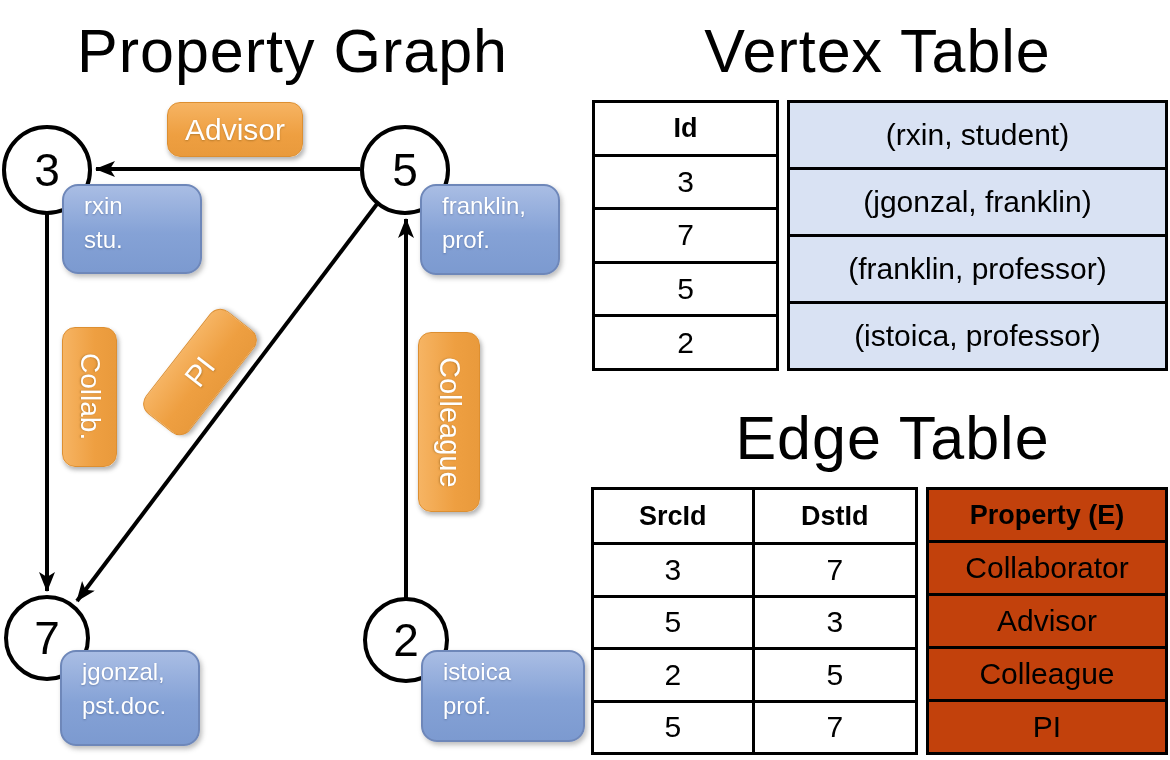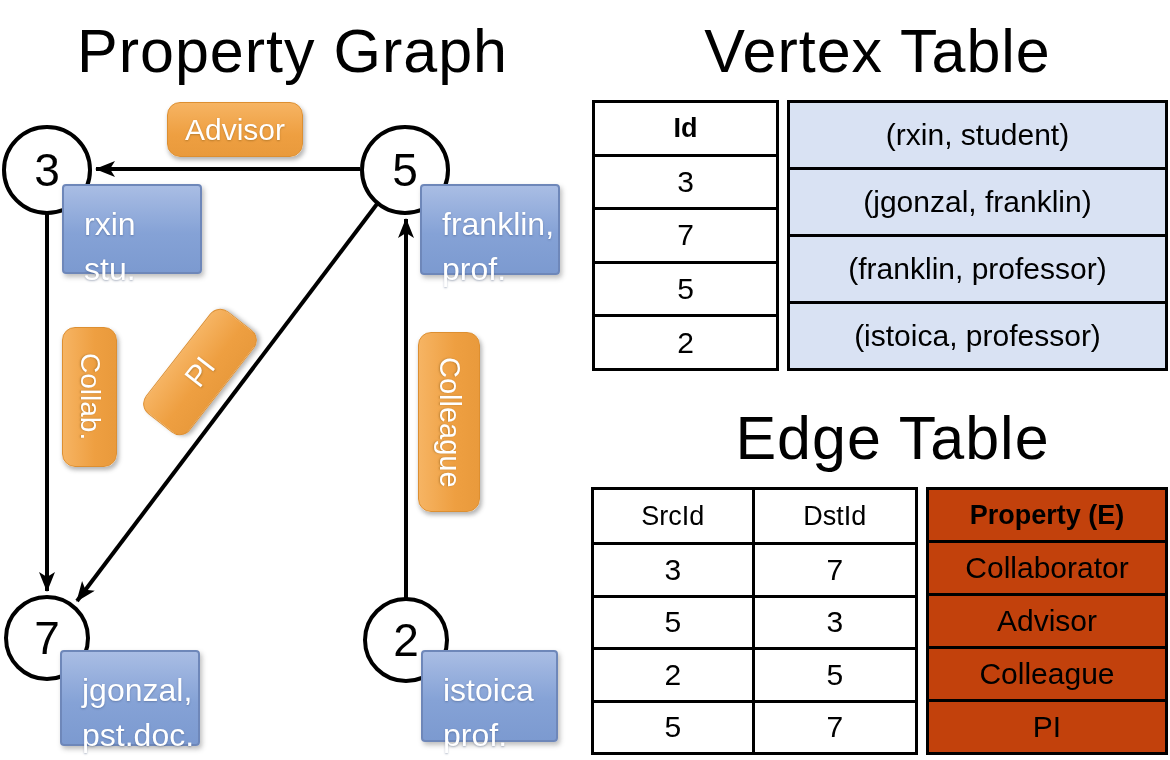--- a/index.html
+++ b/index.html
@@ -28,23 +28,23 @@
     font-size:30px; text-shadow:0 1px 2px rgba(90,60,10,.35);
   }
   .pill.vert {
     writing-mode:vertical-rl; font-size:28px;
     background:linear-gradient(to right,#f6b463 0%,#ee9f41 60%,#e99a3c 100%);
   }
   .pill.tilt { transform:rotate(-52deg); transform-origin:center; }
   .vprop-box {
     position:absolute; z-index:4; color:#fff; box-sizing:border-box;
     background:linear-gradient(to bottom,#a9bde4 0%,#85a2d6 55%,#7c9ad0 100%);
-    border:2px solid #6e87b9; border-radius:4px;
+    border:2px solid #6e87b9; border-radius:16px;
     box-shadow:2px 3px 5px rgba(90,90,90,.4);
-    padding:16px 8px 0 20px; font-size:32px; line-height:1.42;
+    padding:3px 8px 0 20px; font-size:24px; line-height:1.42;
     text-shadow:0 1px 2px rgba(40,60,100,.35);
   }
   .vprop-box span { display:block; }
   
   .col-table {
     position:absolute; display:flex; flex-direction:column;
     border:3px solid #000; box-sizing:border-box; background:#fff;
   }
   .col-table .cell {
     flex:1; display:flex; align-items:center; justify-content:center;
@@ -58,21 +58,21 @@
     position:absolute; display:grid; box-sizing:border-box; background:#fff;
     grid-template-columns:1fr 1fr; grid-template-rows:repeat(5,1fr);
     border:3px solid #000;
   }
   .grid-table .cell {
     display:flex; align-items:center; justify-content:center;
     border-top:3px solid #000; font-size:30px; color:#000;
   }
   .grid-table .cell:nth-child(-n+2) { border-top:none; }
   .grid-table .cell:nth-child(odd)  { border-right:3px solid #000; }
-  .grid-table .cell.hdr { font-weight:normal; font-size:27px; }
+  .grid-table .cell.hdr { font-weight:bold; font-size:27px; }
 </style>
 </head>
 <body>
 
 <div id="canvas">
 
   <div class="section-title" style="left:0;   top:16; top:16px; width:585px;">Property Graph</div>
   <div class="section-title" style="left:585px; top:16px; width:585px;">Vertex Table</div>
   <div class="section-title" style="left:600px; top:403px; width:585px;">Edge Table</div>
 
@@ -103,21 +103,21 @@
     <span>stu.</span>
   </div>
   <div class="vprop-box" style="left:420px; top:184px; width:140px; height:91px;">
     <span>franklin,</span>
     <span>prof.</span>
   </div>
   <div class="vprop-box" style="left:60px; top:650px; width:140px; height:96px;">
     <span>jgonzal,</span>
     <span>pst.doc.</span>
   </div>
-  <div class="vprop-box" style="left:421px; top:650px; width:137px; height:92px;">
+  <div class="vprop-box" style="left:421px; top:650px; width:164px; height:92px;">
     <span>istoica</span>
     <span>prof.</span>
   </div>
 
   <div class="col-table" style="left:592px; top:100px; width:187px; height:271px;">
     <div class="cell hdr">Id</div>
     <div class="cell">3</div>
     <div class="cell">7</div>
     <div class="cell">5</div>
     <div class="cell">2</div>

